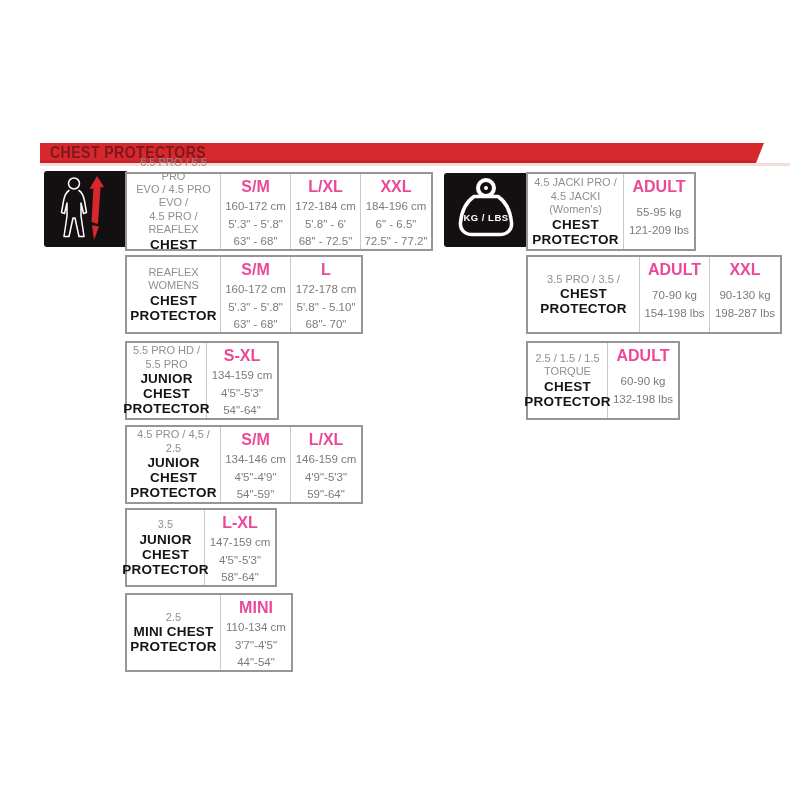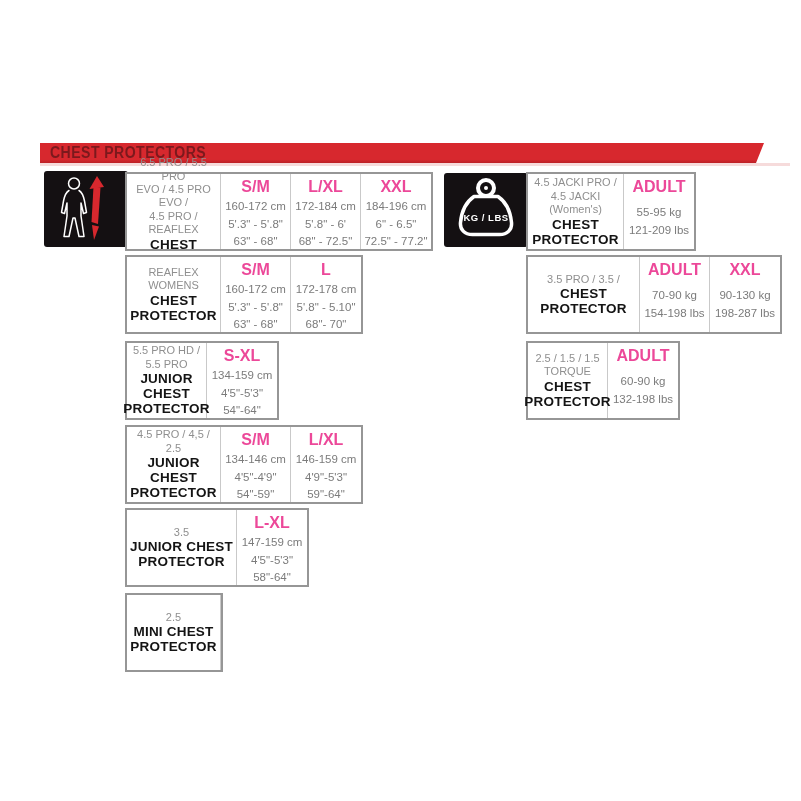--- a/index.html
+++ b/index.html
@@ -153,37 +153,43 @@
         <div class="size-val">54"-59"</div>
       </div>
       <div class="value-cell">
         <div class="size-head">L/XL</div>
         <div class="size-val">146-159 cm</div>
         <div class="size-val">4'9"-5'3"</div>
         <div class="size-val">59"-64"</div>
       </div>
     </div>
     <div class="sz-table" style="left: 125px; top: 508px;">
-      <div class="label-cell" style="width: 110px;">
+      <div class="label-cell" style="width: 78px;">
         <div class="lab-gray">3.5</div>
         <div class="lab-bold">JUNIOR CHEST</div>
         <div class="lab-bold">PROTECTOR</div>
       </div>
       <div class="value-cell">
         <div class="size-head">L-XL</div>
         <div class="size-val">147-159 cm</div>
         <div class="size-val">4'5"-5'3"</div>
         <div class="size-val">58"-64"</div>
       </div>
     </div>
     <div class="sz-table" style="left: 125px; top: 593px;">
       <div class="label-cell" style="width: 94px;">
         <div class="lab-gray">2.5</div>
         <div class="lab-bold">MINI CHEST</div>
         <div class="lab-bold">PROTECTOR</div>
+      </div>
+      <div class="value-cell">
+        <div class="size-head">MINI</div>
+        <div class="size-val">110-134 cm</div>
+        <div class="size-val">3'7"-4'5"</div>
+        <div class="size-val">44"-54"</div>
       </div>
     </div>
     <div class="sz-table roomy" style="left: 526px; top: 172px;">
       <div class="label-cell" style="width: 96px;">
         <div class="lab-gray">4.5 JACKI PRO /</div>
         <div class="lab-gray">4.5 JACKI</div>
         <div class="lab-gray">(Women's)</div>
         <div class="lab-bold">CHEST</div>
         <div class="lab-bold">PROTECTOR</div>
       </div>

